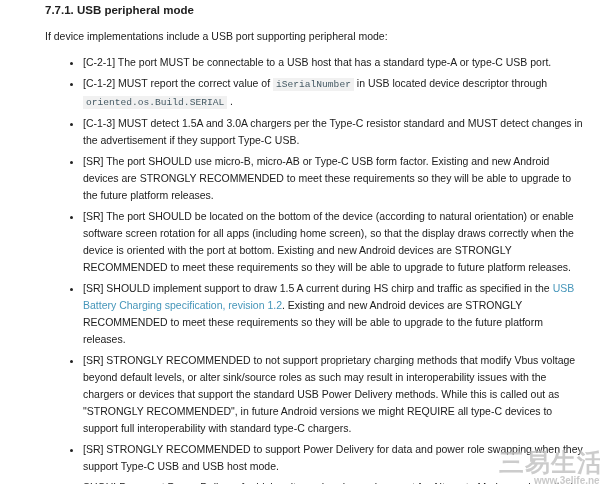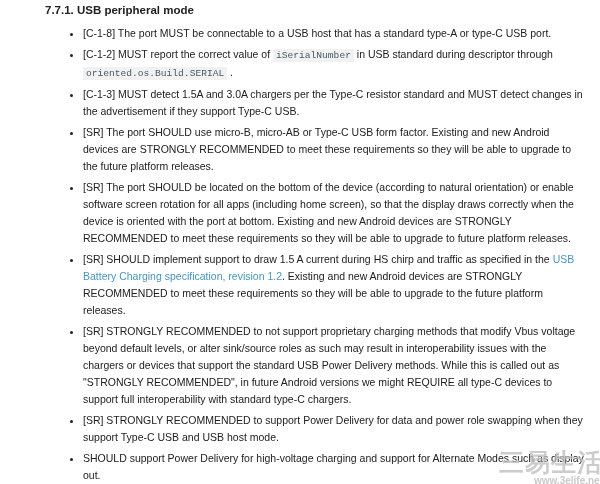--- a/index.html
+++ b/index.html
@@ -84,24 +84,25 @@
     opacity: 0.8;
     margin-top: 1px;
   }
 </style>
 </head>
 <body style="--text-color: #212121; --link-color: #4696ba; --code-bg: #f1f1f1; --wm-color: #bcbcbc; background: rgb(255, 255, 255);">
 
 <div class="doc">
   <h3 class="doc-heading">7.7.1. USB peripheral mode</h3>
 
+  <p class="doc-intro">If device implementations include a USB port supporting peripheral mode:</p>
 
   <ul class="req-list">
-      <li><span>[C-1-8] The port MUST be connectable to a USB host that has a standard type-A or type-C USB port.</span></li>
-      <li><span>[C-1-2] MUST report the correct value of </span><code class="seg-code">iSerialNumber</code><span> in USB standard during descriptor through </span><code class="seg-code">oriented.os.Build.SERIAL</code><span> .</span></li>
+      <li><span>[C-2-1] The port MUST be connectable to a USB host that has a standard type-A or type-C USB port.</span></li>
+      <li><span>[C-1-2] MUST report the correct value of </span><code class="seg-code">iSerialNumber</code><span> in USB located device descriptor through </span><code class="seg-code">oriented.os.Build.SERIAL</code><span> .</span></li>
       <li><span>[C-1-3] MUST detect 1.5A and 3.0A chargers per the Type-C resistor standard and MUST detect changes in the advertisement if they support Type-C USB.</span></li>
       <li><span>[SR] The port SHOULD use micro-B, micro-AB or Type-C USB form factor. Existing and new Android devices are </span><strong class="seg-bold">STRONGLY RECOMMENDED to meet these requirements</strong><span> so they will be able to upgrade to the future platform releases.</span></li>
       <li><span>[SR] The port SHOULD be located on the bottom of the device (according to natural orientation) or enable software screen rotation for all apps (including home screen), so that the display draws correctly when the device is oriented with the port at bottom. Existing and new Android devices are </span><strong class="seg-bold">STRONGLY RECOMMENDED to meet these requirements</strong><span> so they will be able to upgrade to future platform releases.</span></li>
       <li><span>[SR] SHOULD implement support to draw 1.5 A current during HS chirp and traffic as specified in the </span><a class="seg-link" href="#">USB Battery Charging specification, revision 1.2</a><span>. Existing and new Android devices are </span><strong class="seg-bold">STRONGLY RECOMMENDED to meet these requirements</strong><span> so they will be able to upgrade to the future platform releases.</span></li>
       <li><span>[SR] STRONGLY RECOMMENDED to not support proprietary charging methods that modify Vbus voltage beyond default levels, or alter sink/source roles as such may result in interoperability issues with the chargers or devices that support the standard USB Power Delivery methods. While this is called out as "STRONGLY RECOMMENDED", in future Android versions we might REQUIRE all type-C devices to support full interoperability with standard type-C chargers.</span></li>
       <li><span>[SR] STRONGLY RECOMMENDED to support Power Delivery for data and power role swapping when they support Type-C USB and USB host mode.</span></li>
       <li><span>SHOULD support Power Delivery for high-voltage charging and support for Alternate Modes such as display out.</span></li>
     </ul>
 </div>
 

